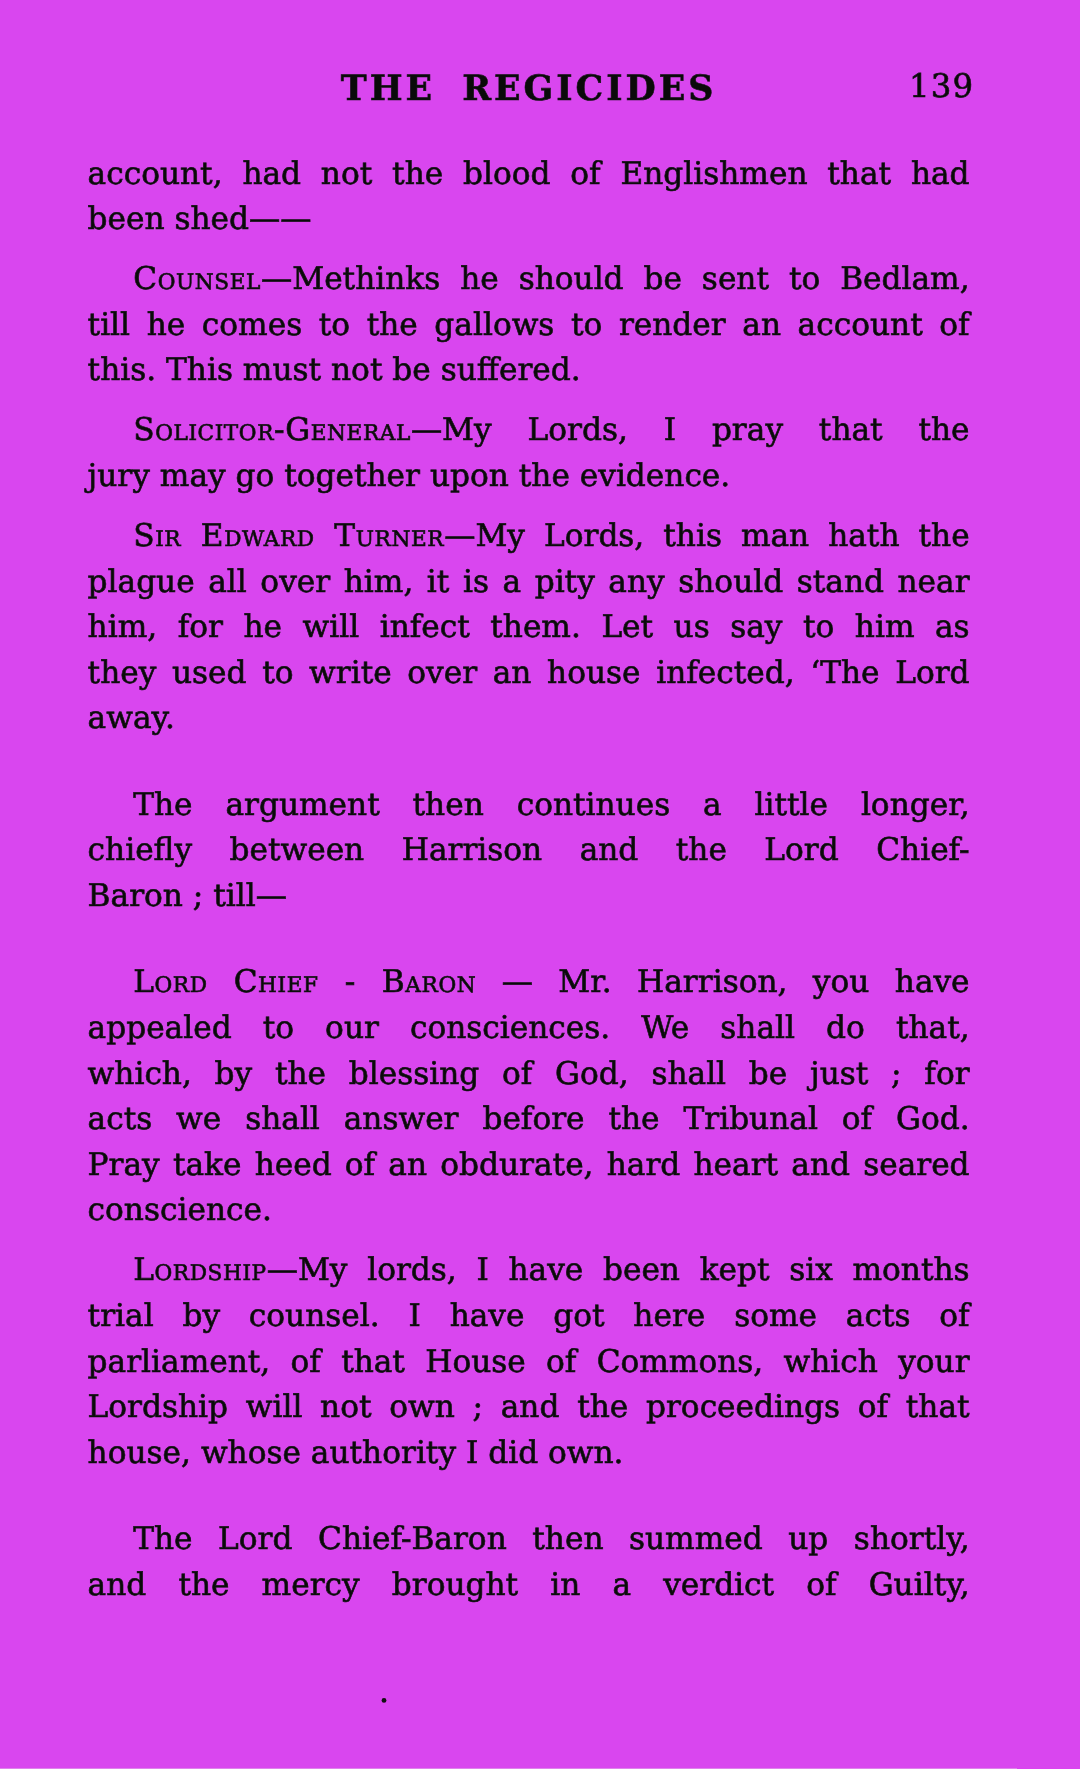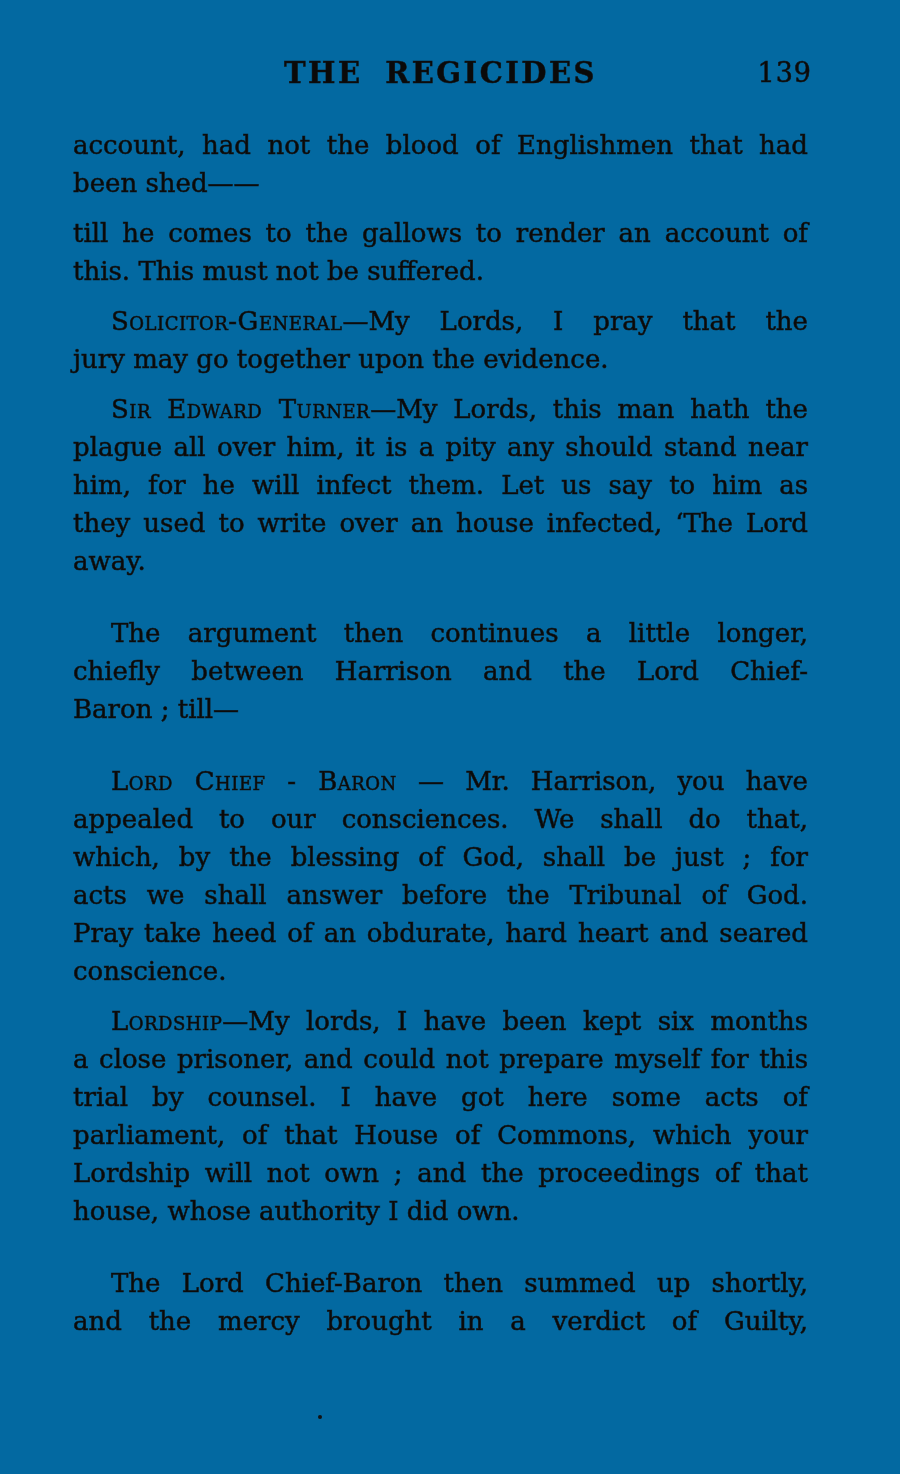--- a/index.html
+++ b/index.html
@@ -1,20 +1,20 @@
 <!DOCTYPE html>
 <html><head>
 <meta charset="utf-8">
 <style>
   html, body { margin: 0; padding: 0; background: #e8e8e8; }
   .page {
     position: relative;
     width: 900px;
     height: 1474px;
-    background: #0369a1;
+    background: #d946ef;
     color: #0a0a0a;
     font-family: "DejaVu Serif", "Liberation Serif", serif;
     overflow: hidden;
     -webkit-text-stroke: 0.55px #141414;
   }
   .page-header {
     position: absolute;
     left: 61px;
     top: 56px;
     width: 759px;
@@ -79,20 +79,21 @@
     <div class="page-title">THE REGICIDES</div>
     <div class="page-number">139</div>
   </div>
 
   <div class="text-column">
       <div class="para">
         <div class="jline">account, had not the blood of Englishmen that had</div>
         <div class="jline last">been shed——</div>
       </div>
       <div class="para">
+        <div class="jline first-indent"><span class="speaker">Counsel</span>—Methinks he should be sent to Bedlam,</div>
         <div class="jline">till he comes to the gallows to render an account of</div>
         <div class="jline last">this.  This must not be suffered.</div>
       </div>
       <div class="para">
         <div class="jline first-indent"><span class="speaker">Solicitor-General</span>—My Lords, I pray that the</div>
         <div class="jline last">jury may go together upon the evidence.</div>
       </div>
       <div class="para">
         <div class="jline first-indent"><span class="speaker">Sir Edward Turner</span>—My Lords, this man hath the</div>
         <div class="jline">plague all over him, it is a pity any should stand near</div>
@@ -108,21 +109,20 @@
       <div class="para section-break">
         <div class="jline first-indent"><span class="speaker">Lord Chief - Baron</span> — Mr. Harrison, you have</div>
         <div class="jline">appealed to our consciences.  We shall do that,</div>
         <div class="jline">which, by the blessing of God, shall be just ; for</div>
         <div class="jline">acts we shall answer before the Tribunal of God.</div>
         <div class="jline">Pray take heed of an obdurate, hard heart and seared</div>
         <div class="jline last">conscience.</div>
       </div>
       <div class="para">
         <div class="jline first-indent"><span class="speaker">Lordship</span>—My lords, I have been kept six months</div>
-        <div class="jline">a close prisoner, and could not prepare myself for this</div>
         <div class="jline">trial by counsel.  I have got here some acts of</div>
         <div class="jline">parliament, of that House of Commons, which your</div>
         <div class="jline">Lordship will not own ; and the proceedings of that</div>
         <div class="jline last">house, whose authority I did own.</div>
       </div>
       <div class="para section-break cont">
         <div class="jline first-indent">The Lord Chief-Baron then summed up shortly,</div>
         <div class="jline">and the mercy brought in a verdict of Guilty,</div>
       </div>
     </div>

